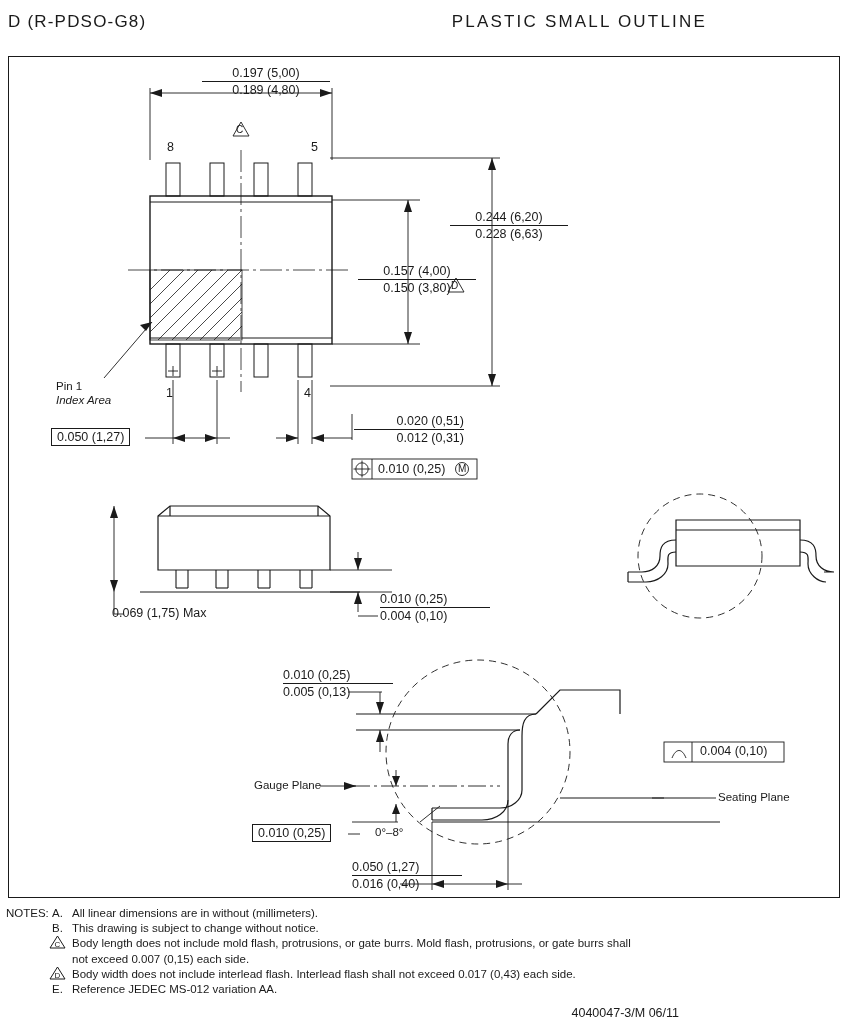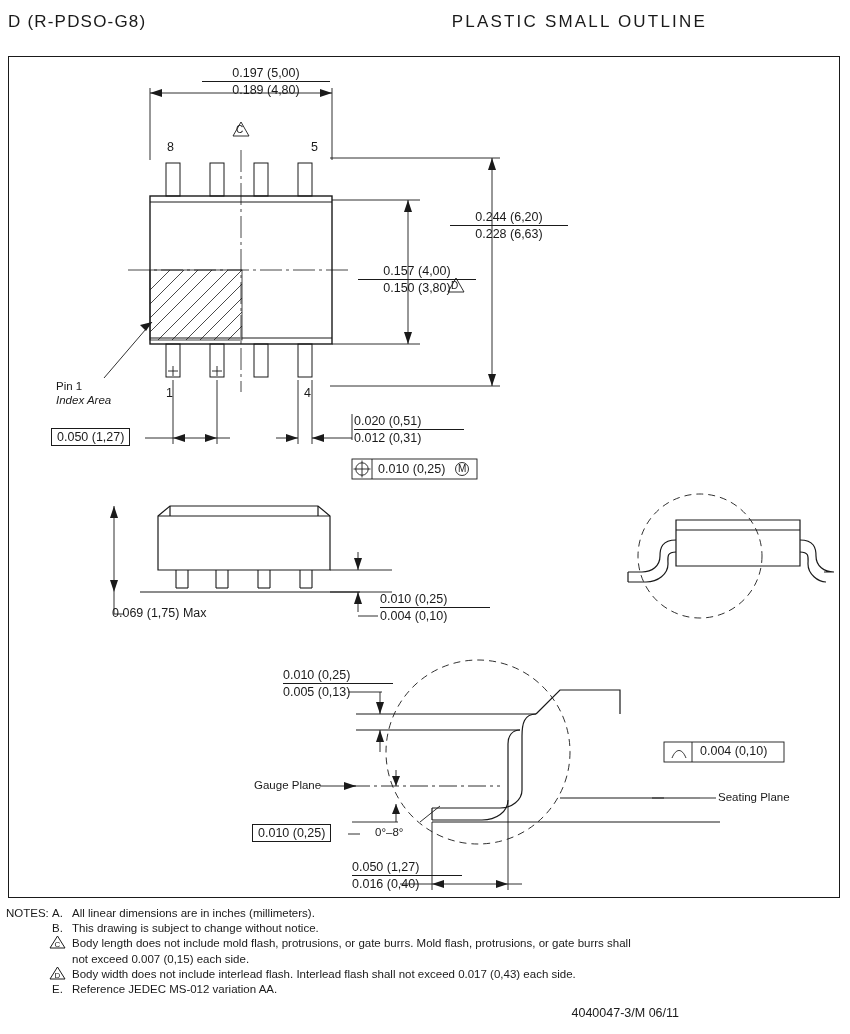--- a/index.html
+++ b/index.html
@@ -439,21 +439,21 @@
     <span class="bar"></span>
     <span class="bot">0.150 (3,80)</span>
   </div>
   <div class="dt tiny" style="left:451px; top:280px;">D</div>
 
   <div class="dt small" style="left:56px; top:380px;">Pin 1</div>
   <div class="dt small" style="left:56px; top:394px;font-style:italic;">Index Area</div>
 
   <div class="dimbox" style="left:51px; top:428px;">0.050 (1,27)</div>
 
-  <div class="frac" style="left:354px; top:414px; width:110px; text-align:left;">
+  <div class="frac" style="left:354px; top:414px; width:110px; text-align:right;">
     <span class="top">0.020 (0,51)</span>
     <span class="bar"></span>
     <span class="bot">0.012 (0,31)</span>
   </div>
 
   <div class="dt" style="left:378px; top:462px;">0.010 (0,25)</div>
   <div class="dt tiny" style="left:458px; top:463px;">M</div>
 
   <div class="dt" style="left:112px; top:606px;">0.069 (1,75) Max</div>
 
@@ -485,21 +485,21 @@
     <span class="bot">0.016 (0,40)</span>
   </div>
 
   <div class="code">4040047-3/M  06/11</div>
 
   <div class="notes">
     <div class="notes-label">NOTES:</div>
 
     <div class="note-row">
       <span class="note-key">A.</span>
-      <span class="note-text">All linear dimensions are in inches (millimeters).</span>
+      <span class="note-text">All linear dimensions are in without (millimeters).</span>
     </div>
 
     <div class="note-row">
       <span class="note-key">B.</span>
       <span class="note-text">This drawing is subject to change without notice.</span>
     </div>
 
     <div class="note-row">
       <span class="note-key tri">
         <span class="tri-badge">

